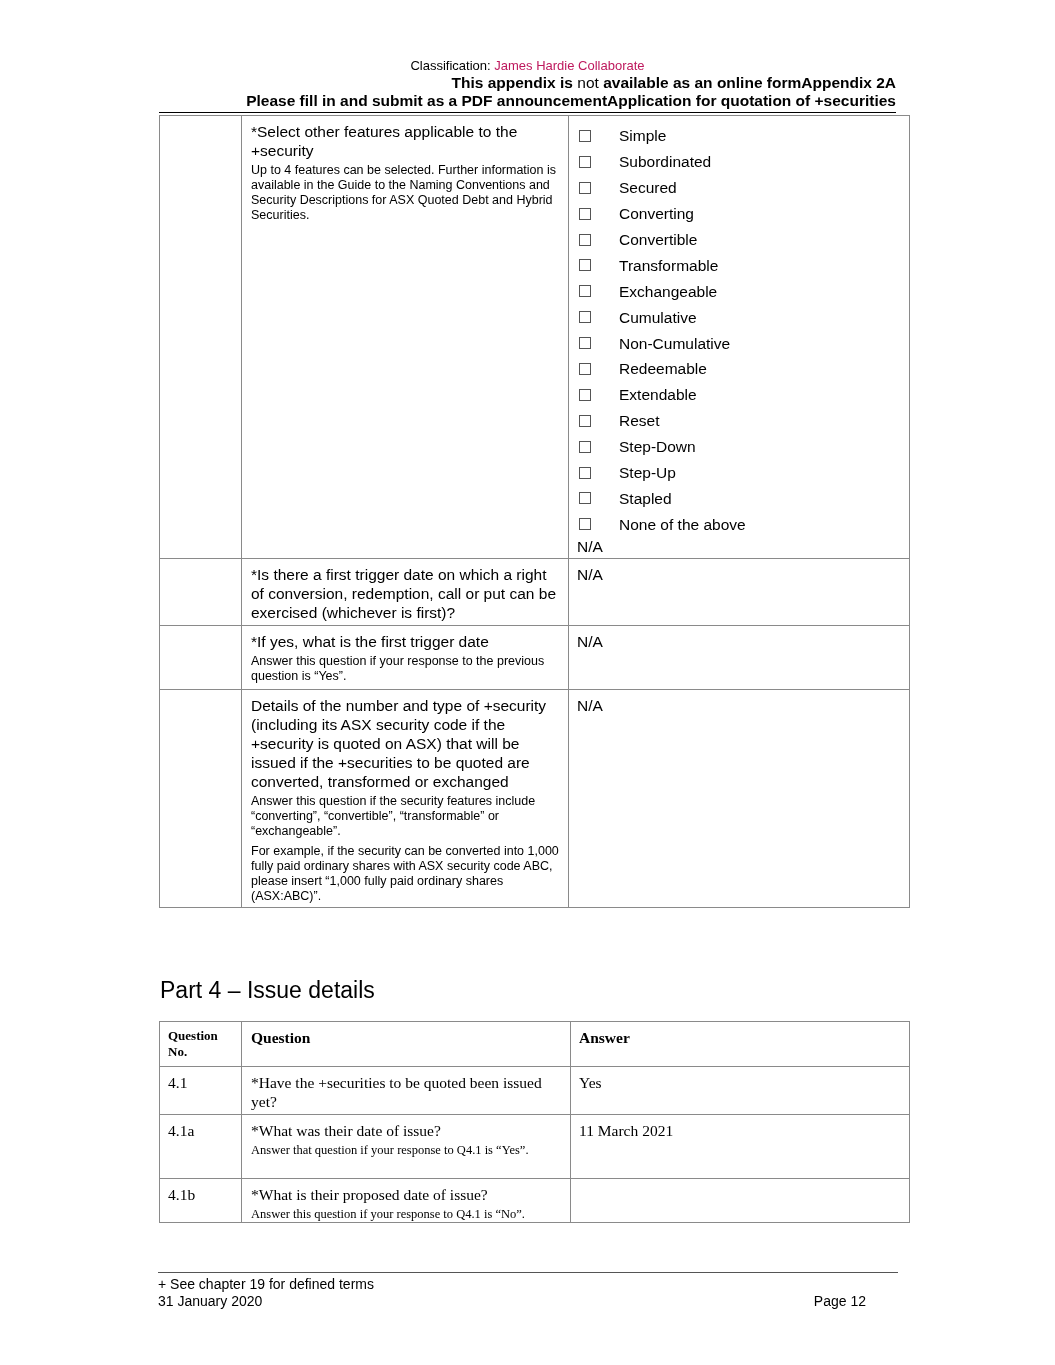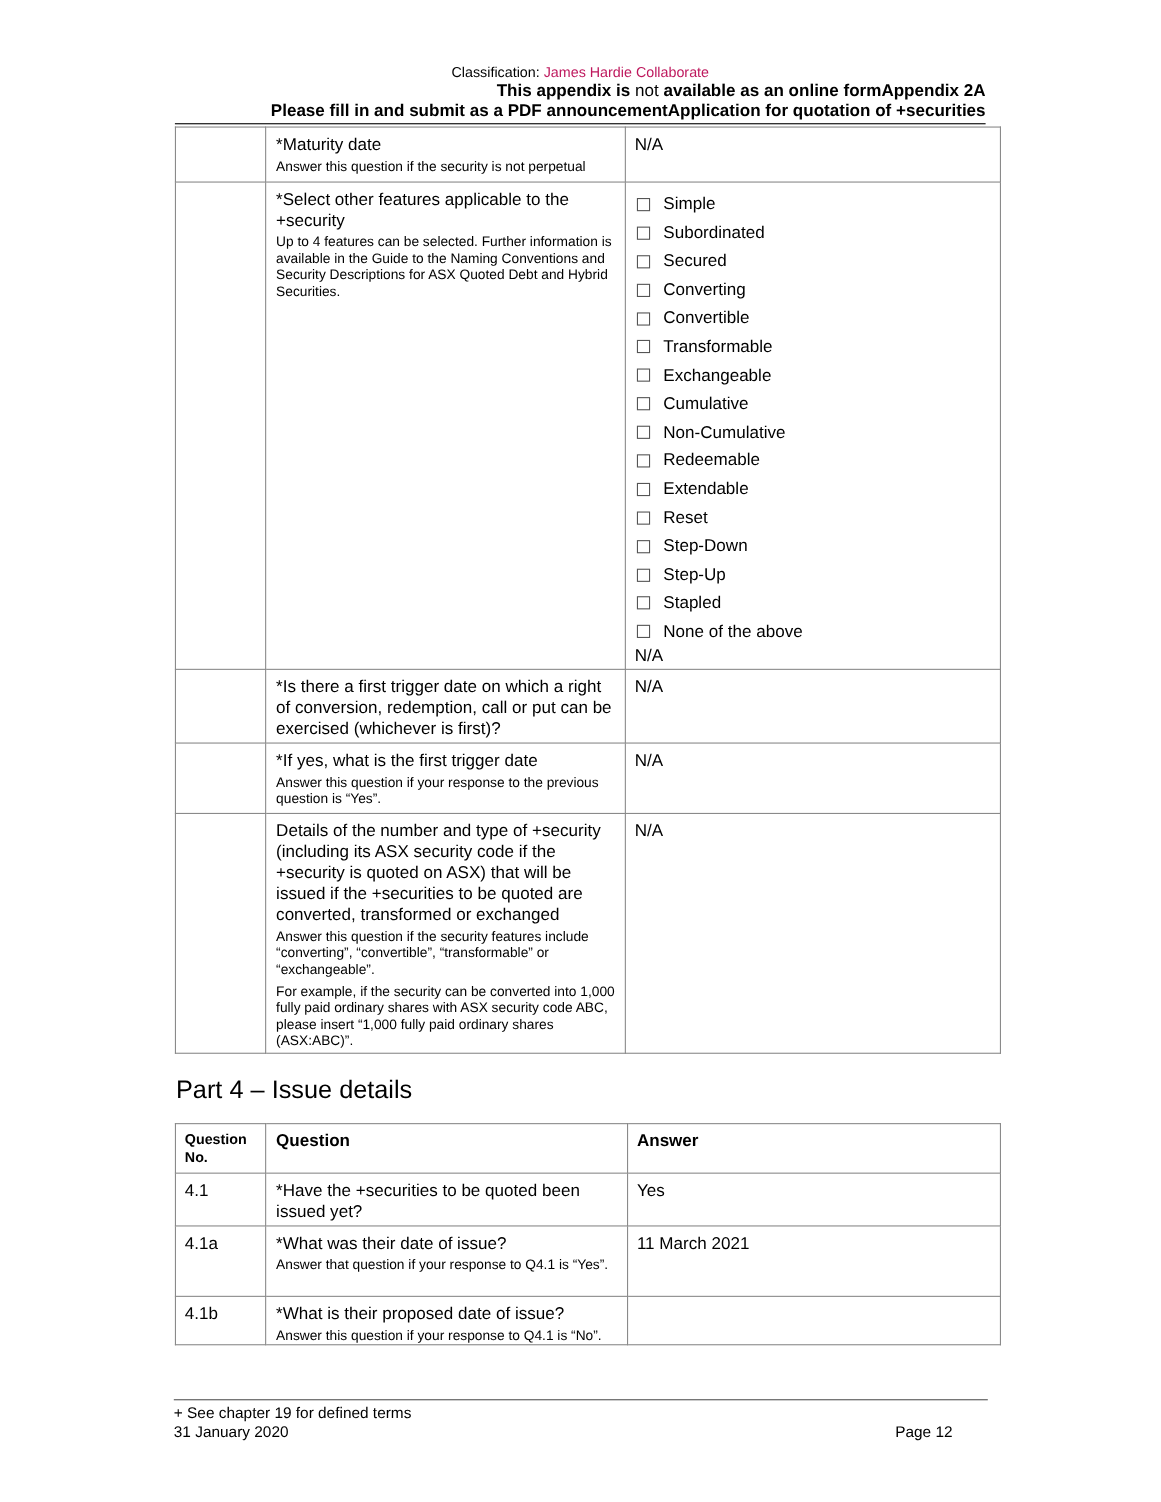--- a/index.html
+++ b/index.html
@@ -14,34 +14,34 @@
   .header-row .normal { font-weight: normal; }
 
   table { border-collapse: collapse; table-layout: fixed; position: absolute; }
   td { border: 1px solid #8a8a8a; vertical-align: top; }
 
   .t1 { top: 115px; left: 159px; width: 750px; }
   .t1 col.c1 { width: 82px; }
   .t1 col.c2 { width: 327px; }
   .t1 col.c3 { width: 341px; }
 
-  .t2 { top: 1021px; left: 159px; width: 750px; }
+  .t2 { top: 1021px; left: 159px; width: 750px; font-family: Liberation Serif, serif; }
   .t2 col.c1 { width: 82px; }
   .t2 col.c2 { width: 329px; }
   .t2 col.c3 { width: 339px; }
 
   .q { font-size: 15.5px; line-height: 19px; padding: 6px 8px 0 9px; }
   .q .main { display: block; }
   .q .note { display: block; font-size: 12.5px; line-height: 15px; margin-top: 3px; }
   .q .note + .note { margin-top: 5px; }
   .a { font-size: 15.5px; line-height: 19px; padding: 6px 8px 0 8px; }
   .num { font-size: 15.5px; line-height: 19px; padding: 6px 8px 0 8px; }
 
   .checklist { list-style: none; }
-  .checklist li { display: flex; align-items: center; height: 25.9px; }
+  .checklist li { display: flex; align-items: center; height: 25.9px; gap: 16px; }
   .checklist li:first-child { margin-top: 1px; }
   .checkbox { display: inline-block; width: 12px; height: 12px; border: 1px solid #555; margin-right: 12px; margin-left: 2px; }
   .checklist-na { margin-top: 0px; display: block; }
 
   .th { font-weight: bold; }
   .th-small { font-size: 13px; line-height: 16px; font-weight: bold; padding: 6px 6px 0 8px; }
 
   .part-title { position: absolute; top: 976px; left: 160px; font-size: 23px; line-height: 28px; }
 
   .footer { position: absolute; top: 1272px; left: 158px; width: 740px; border-top: 1px solid #555; padding-top: 3px; font-size: 14px; line-height: 17px; }
@@ -67,28 +67,20 @@
   </div>
 </div>
 
 <table class="t1">
   <colgroup>
       <col class="c1">
       <col class="c2">
       <col class="c3">
     </colgroup>
   <tbody>
-    <tr style="height:50px;">
-      <td class="num"></td>
-      <td class="q">
-        <span class="main">*Maturity date</span>
-        <span class="note">Answer this question if the security is not perpetual</span>
-      </td>
-      <td class="a">N/A</td>
-    </tr>
     <tr style="height:443px;">
       <td class="num"></td>
       <td class="q">
         <span class="main">*Select other features applicable to the +security</span>
         <span class="note">Up to 4 features can be selected. Further information is available in the Guide to the Naming Conventions and Security Descriptions for ASX Quoted Debt and Hybrid Securities.</span>
       </td>
       <td class="a">
         <ul class="checklist">
           <li>
               <span class="checkbox"></span>

